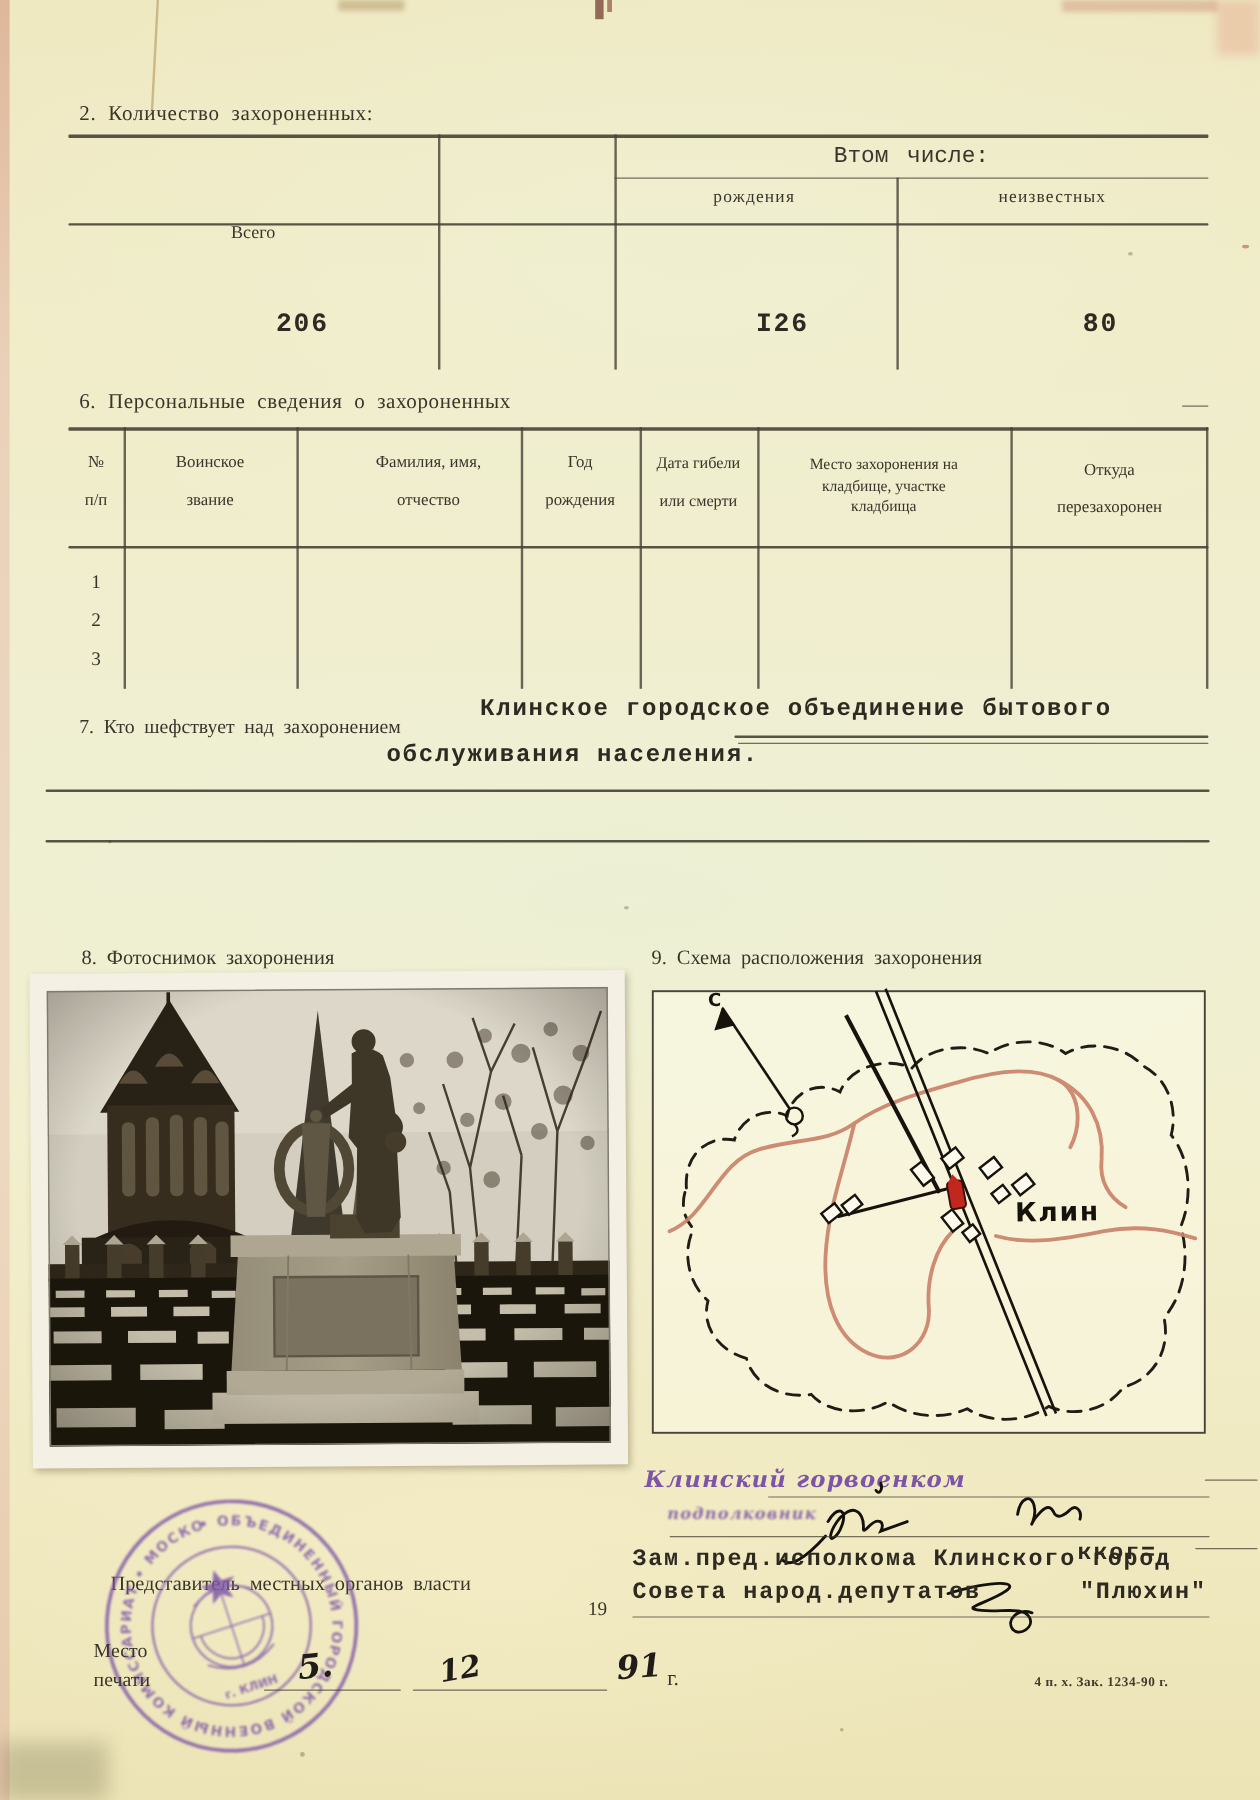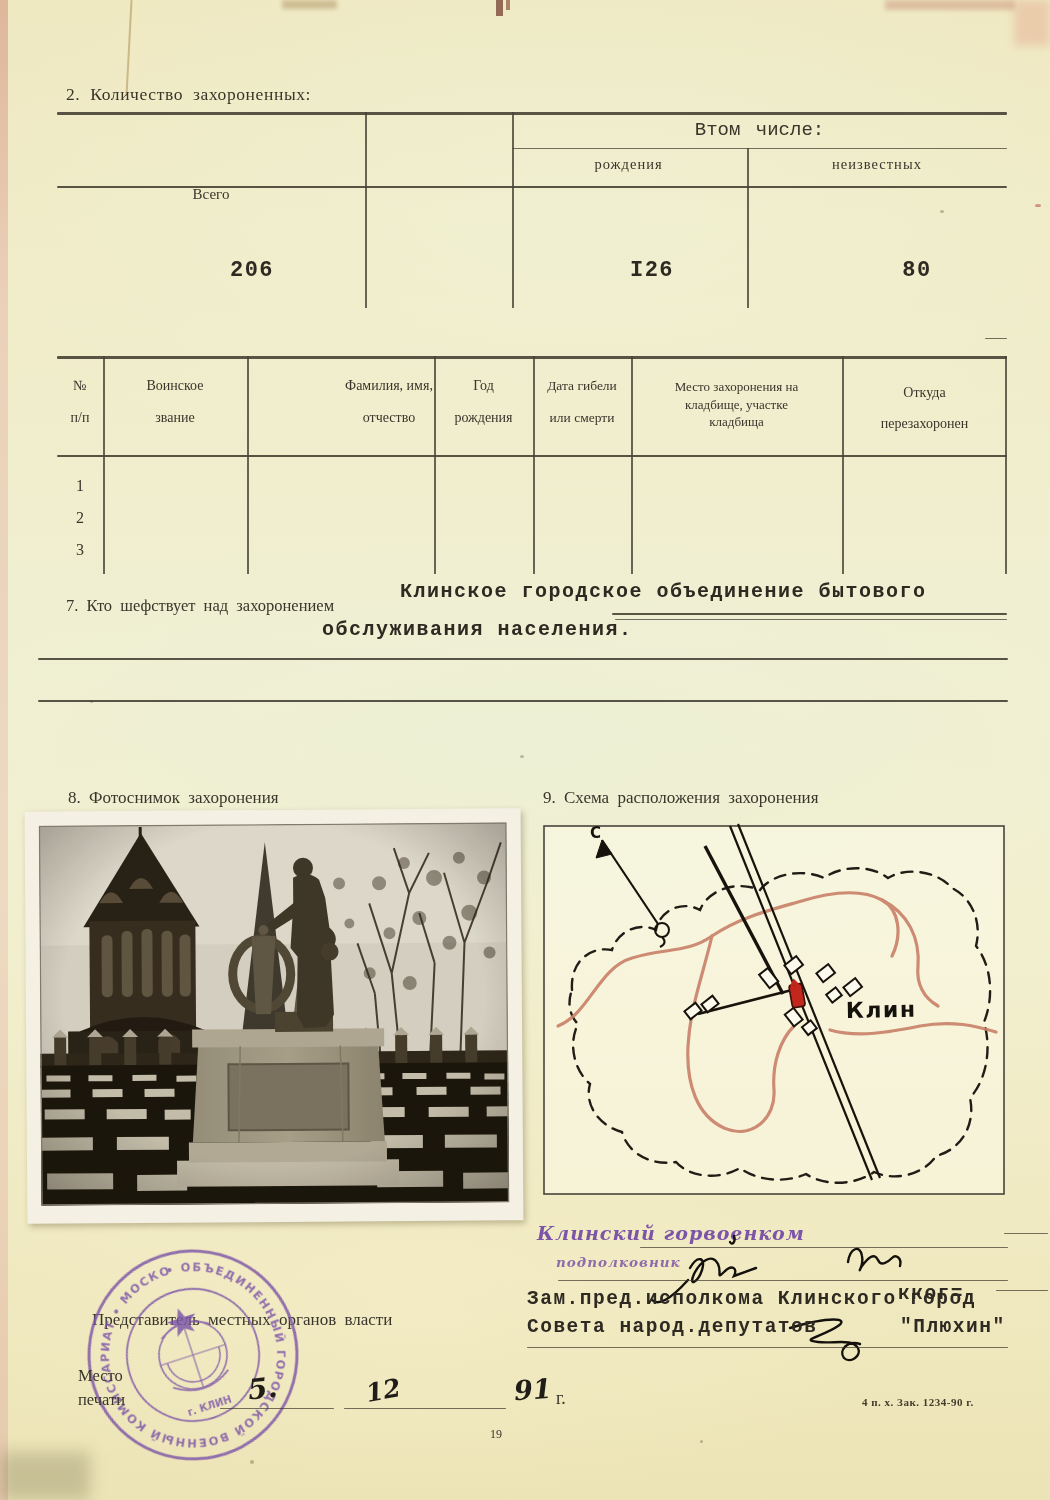--- a/index.html
+++ b/index.html
@@ -55,37 +55,38 @@
     <div class="abs printed ctr" style="left:690px;top:44px;width:260px;font-size:14.5px;letter-spacing:1px;">неизвестных</div>
     <div class="hline" style="left:0;top:74px;width:950px;height:2.4px;"></div>
     <div class="vline" style="left:308px;top:0;height:196px;"></div>
     <div class="vline" style="left:455px;top:0;height:196px;"></div>
     <div class="vline" style="left:690px;top:36px;height:160px;"></div>
     <div class="abs typed ctr" style="left:130px;top:146px;width:130px;font-size:22px;">206</div>
     <div class="abs typed ctr" style="left:530px;top:146px;width:130px;font-size:22px;">I26</div>
     <div class="abs typed ctr" style="left:795px;top:146px;width:130px;font-size:22px;">80</div>
   </div>
 
+  <div class="abs printed" style="left:66px;top:324px;font-size:17.5px;letter-spacing:.5px;word-spacing:5px;">6. Персональные сведения о захороненных</div>
   <div class="hline thin" style="left:985px;top:338px;width:22px;"></div>
 
   <div class="abs" style="left:57px;top:356px;width:950px;height:222px;">
     <div class="hline" style="left:0;top:0;width:950px;height:2.6px;"></div>
     <div class="hline" style="left:0;top:99px;width:950px;height:2.4px;"></div>
     <div class="vline" style="left:46px;top:0;height:218px;"></div>
     <div class="vline" style="left:190px;top:0;height:218px;"></div>
     <div class="vline" style="left:377px;top:0;height:218px;"></div>
     <div class="vline" style="left:476px;top:0;height:218px;"></div>
     <div class="vline" style="left:574px;top:0;height:218px;"></div>
     <div class="vline" style="left:785px;top:0;height:218px;"></div>
     <div class="vline" style="left:948px;top:0;height:218px;"></div>
     <div class="abs printed ctr pre" style="left:0;top:14px;width:46px;font-size:14px;line-height:2.3;">№
 п/п</div>
     <div class="abs printed ctr pre" style="left:46px;top:14px;width:144px;font-size:14px;line-height:2.3;">Воинское
 звание</div>
-    <div class="abs printed ctr pre" style="left:190px;top:14px;width:220px;font-size:14px;line-height:2.3;padding-left:32px;">Фамилия, имя,
+    <div class="abs printed ctr pre" style="left:190px;top:14px;width:220px;font-size:14px;line-height:2.3;">Фамилия, имя,
 отчество</div>
     <div class="abs printed ctr pre" style="left:377px;top:14px;width:99px;font-size:14px;line-height:2.3;">Год
 рождения</div>
     <div class="abs printed ctr pre" style="left:476px;top:14px;width:98px;font-size:13.5px;line-height:2.4;">Дата гибели
 или смерти</div>
     <div class="abs printed ctr pre" style="left:785px;top:0;width:0;font-size:0;">Место захоронения на
 кладбище, участке
 кладбища</div>
     <div class="abs printed ctr pre" style="left:574px;top:22px;width:211px;font-size:13px;line-height:1.35;">Место захоронения на
 кладбище, участке
@@ -353,19 +354,19 @@
     <text x="115" y="172" text-anchor="middle" font-family="DejaVu Sans, sans-serif" font-size="10" font-weight="bold" fill="#7d55a8">г. КЛИН</text>
   </svg>
 
   <div class="abs printed pre" style="left:78px;top:1364px;font-size:16.5px;line-height:1.45;">Место
 печати</div>
 
   <div class="abs hand" style="left:248px;top:1372px;font-size:28px;font-weight:bold;transform:rotate(-6deg);">5.</div>
   <div class="hline thin" style="left:220px;top:1408px;width:114px;"></div>
   <div class="abs hand" style="left:366px;top:1376px;font-size:25px;font-weight:bold;transform:rotate(-10deg);">12</div>
   <div class="hline thin" style="left:344px;top:1408px;width:162px;"></div>
-  <div class="abs printed" style="left:490px;top:1427px;font-size:12px;font-family:Liberation Serif, serif;">19</div>
+  <div class="abs printed" style="left:490px;top:1333px;font-size:16px;font-family:Liberation Serif, serif;">19</div>
   <div class="abs hand" style="left:514px;top:1374px;font-size:27px;font-weight:bold;transform:rotate(-4deg);">91</div>
   <div class="abs printed" style="left:556px;top:1388px;font-size:18px;">г.</div>
 
   <div class="abs printed blur1" style="left:862px;top:1396px;font-size:11px;font-weight:bold;letter-spacing:.5px;color:#43VD;color:#433c2c;">4 п. х. Зак. 1234-90 г.</div>
 
 </div>
 
 </body></html>

